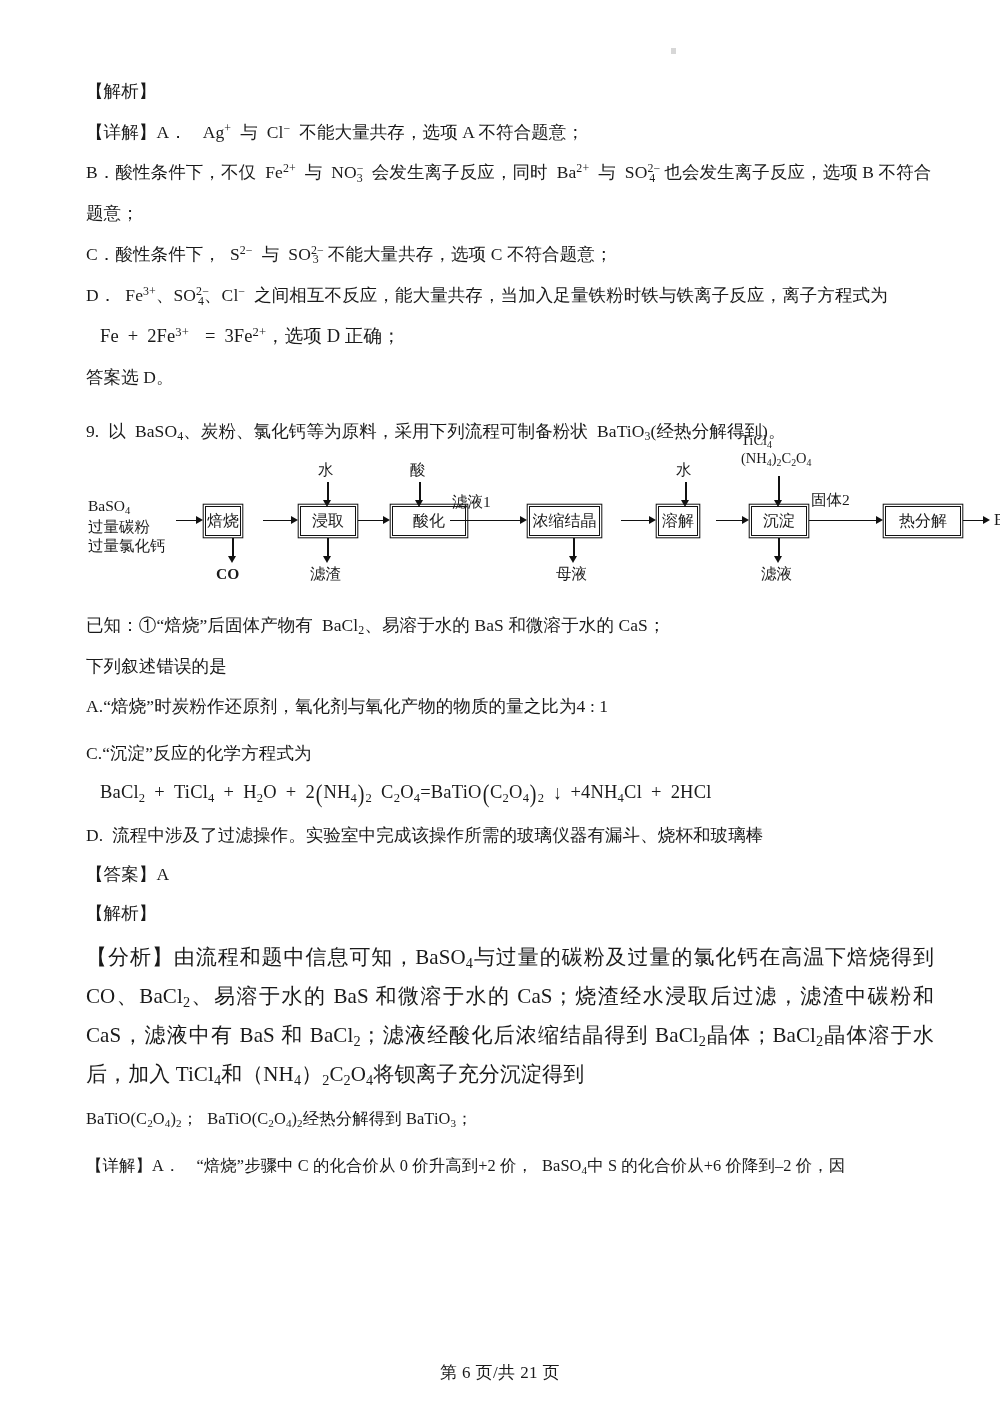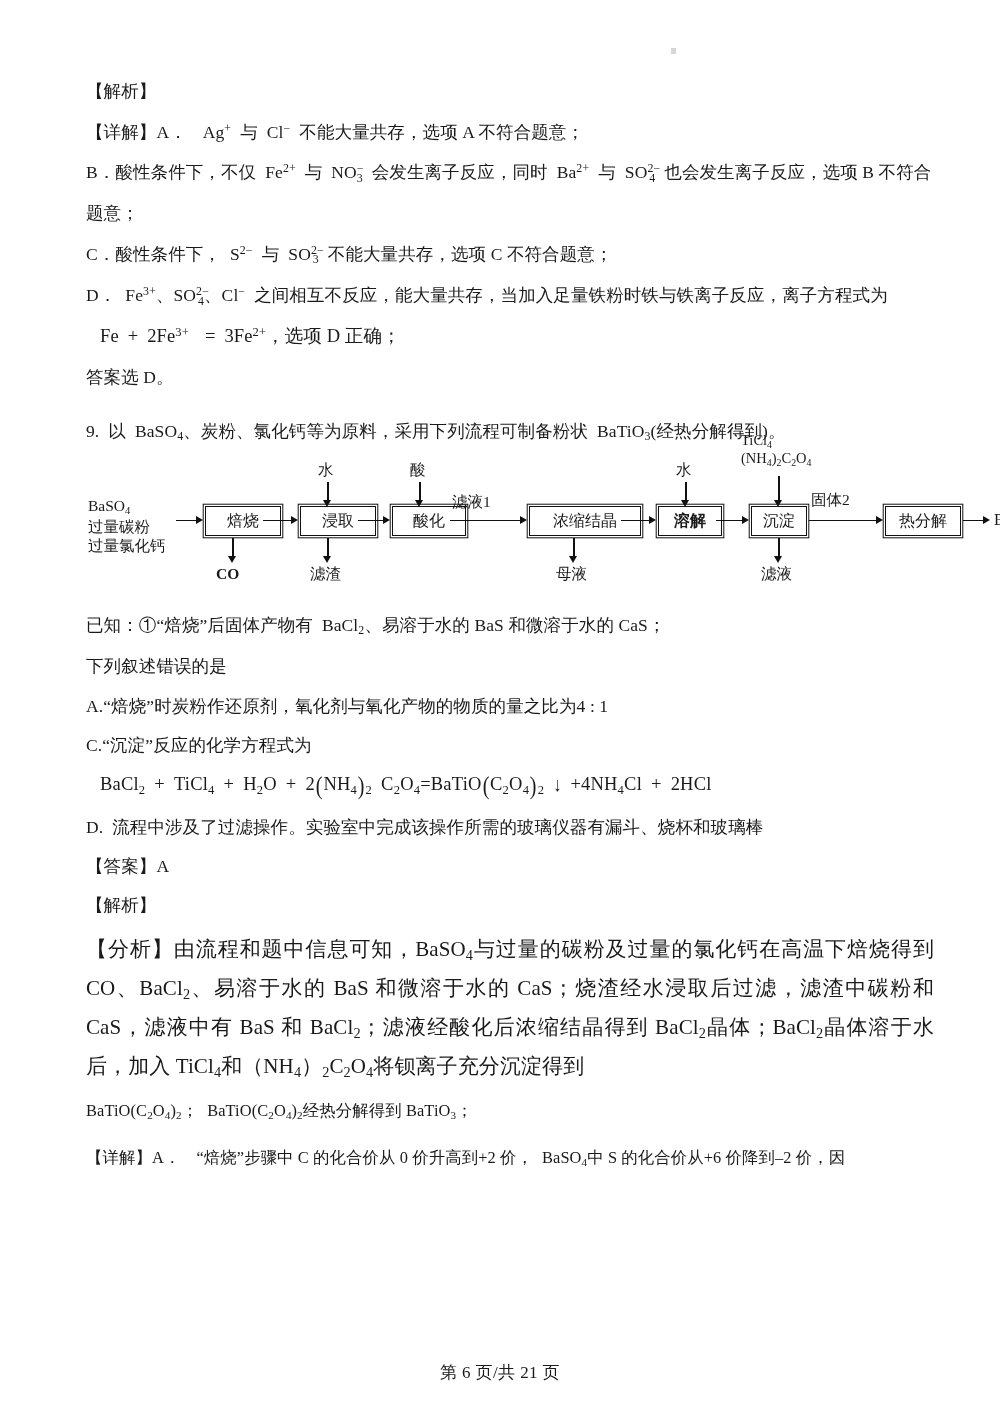--- a/index.html
+++ b/index.html
@@ -187,48 +187,48 @@
 
       <div class="lbl" style="left:2px; top:36px;">
         <div><span>BaSO</span><sub>4</sub></div>
         <div>过量碳粉</div>
         <div>过量氯化钙</div>
       </div>
 
       <div class="hline" style="left:90px; top:60px; width:22px;"></div>
       <div class="arr-r" style="left:110px; top:56px;"></div>
 
-      <div class="box" style="left:119px; top:46px; width:76px;">
+      <div class="box" style="left:119px; top:46px; width:36px;">
         <span>焙烧</span>
       </div>
       <div class="hline" style="left:177px; top:60px; width:30px;"></div>
       <div class="arr-r" style="left:205px; top:56px;"></div>
 
-      <div class="box" style="left:214px; top:46px; width:76px;">
+      <div class="box" style="left:214px; top:46px; width:56px;">
         <span>浸取</span>
       </div>
       <div class="hline" style="left:272px; top:60px; width:27px;"></div>
       <div class="arr-r" style="left:297px; top:56px;"></div>
 
       <div class="box" style="left:306px; top:46px; width:74px;">
         <span>酸化</span>
       </div>
       <div class="hline" style="left:364px; top:60px; width:72px;"></div>
       <div class="arr-r" style="left:434px; top:56px;"></div>
       <div class="lbl sub-lbl" style="left:366px; top:32px;">
         <span>滤液1</span>
       </div>
 
-      <div class="box" style="left:443px; top:46px; width:112px;">
+      <div class="box" style="left:443px; top:46px; width:71px;">
         <span>浓缩结晶</span>
       </div>
       <div class="hline" style="left:535px; top:60px; width:30px;"></div>
       <div class="arr-r" style="left:563px; top:56px;"></div>
 
-      <div class="box" style="left:572px; top:46px; width:64px;font-weight:bold;">
+      <div class="box" style="left:572px; top:46px; width:40px;">
         <span>溶解</span>
       </div>
       <div class="hline" style="left:630px; top:60px; width:28px;"></div>
       <div class="arr-r" style="left:656px; top:56px;"></div>
 
       <div class="box" style="left:665px; top:46px; width:56px;">
         <span>沉淀</span>
       </div>
       <div class="hline" style="left:723px; top:60px; width:69px;"></div>
       <div class="arr-r" style="left:790px; top:56px;"></div>
@@ -298,21 +298,21 @@
 
     <p class="p tight" style="margin-top:10px">
       <span>已知：</span><span>①“焙烧”后固体产物有</span><span class="sp"></span><span>BaCl</span><sub>2</sub><span>、易溶于水的 BaS 和微溶于水的 CaS；</span>
     </p>
 
 
     <p class="p tight" style="margin-bottom:12px">
       <span>下列叙述错误的是</span>
     </p>
 
-    <p class="p tight" style="margin-bottom:12px">
+    <p class="p tight" style="margin-bottom:20px">
       <span>A.</span><span>“焙烧”时炭粉作还原剂，氧化剂与氧化产物的物质的量之比为4 : 1</span>
     </p>
     <p class="p tight" style="margin-bottom:10px">
       <span>C.</span><span>“沉淀”反应的化学方程式为</span>
     </p>
 
     <p class="p eq" style="padding-left:14px; margin-bottom:14px">
       <span>BaCl</span><sub>2</sub><span class="sp"></span><span>+</span><span class="sp"></span><span>TiCl</span><sub>4</sub><span class="sp"></span><span>+</span><span class="sp"></span><span>H</span><sub>2</sub><span>O</span><span class="sp"></span><span>+</span><span class="sp"></span><span>2</span><span class="bigparen">(</span><span>NH</span><sub>4</sub><span class="bigparen">)</span><sub>2</sub><span class="sp"></span><span>C</span><sub>2</sub><span>O</span><sub>4</sub><span>=</span><span>BaTiO</span><span class="bigparen">(</span><span>C</span><sub>2</sub><span>O</span><sub>4</sub><span class="bigparen">)</span><sub>2</sub><span class="sp"></span><span class="downarrow">↓</span><span class="sp"></span><span>+</span><span>4NH</span><sub>4</sub><span>Cl</span><span class="sp"></span><span>+</span><span class="sp"></span><span>2HCl</span>
     </p>
 

